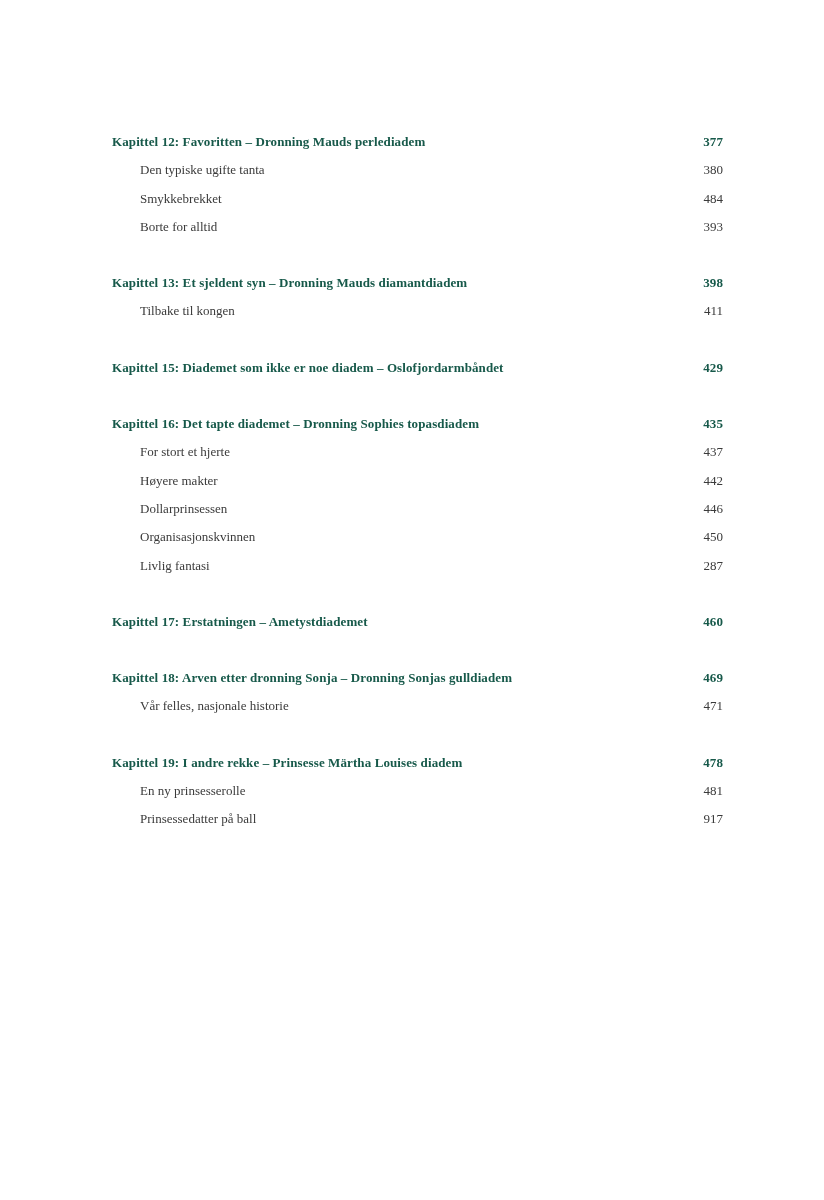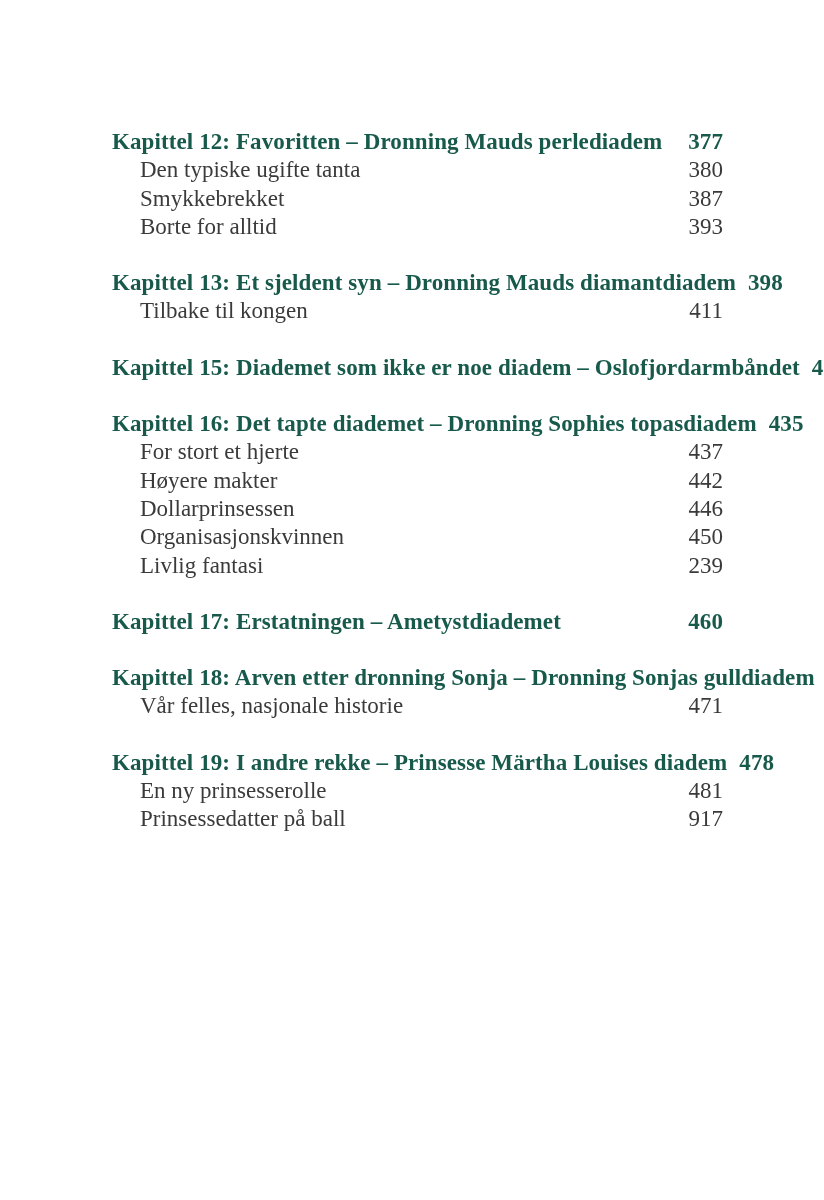--- a/index.html
+++ b/index.html
@@ -24,21 +24,21 @@
     padding: 128px 101px 0 112px;
   }
   .toc-block {
     margin-bottom: 28px;
   }
   .toc-row {
     display: flex;
     justify-content: space-between;
     align-items: flex-end;
     line-height: 28.3px;
-    font-size: 23px;
+    font-size: 13px;
   }
   .toc-row .t {
     white-space: nowrap;
     padding-right: 12px;
   }
   .toc-row .p {
     white-space: nowrap;
     text-align: right;
   }
   .chapter-row {
@@ -63,21 +63,21 @@
         <div class="toc-row chapter-row">
           <span class="t">Kapittel 12: Favoritten – Dronning Mauds perlediadem</span>
           <span class="p">377</span>
         </div>
         <div class="toc-row section-row">
           <span class="t">Den typiske ugifte tanta</span>
           <span class="p">380</span>
         </div>
         <div class="toc-row section-row">
           <span class="t">Smykkebrekket</span>
-          <span class="p">387</span>
+          <span class="p">484</span>
         </div>
         <div class="toc-row section-row">
           <span class="t">Borte for alltid</span>
           <span class="p">393</span>
         </div>
       </div>
       <div class="toc-block">
         <div class="toc-row chapter-row">
           <span class="t">Kapittel 13: Et sjeldent syn – Dronning Mauds diamantdiadem</span>
           <span class="p">398</span>
@@ -109,21 +109,21 @@
         <div class="toc-row section-row">
           <span class="t">Dollarprinsessen</span>
           <span class="p">446</span>
         </div>
         <div class="toc-row section-row">
           <span class="t">Organisasjonskvinnen</span>
           <span class="p">450</span>
         </div>
         <div class="toc-row section-row">
           <span class="t">Livlig fantasi</span>
-          <span class="p">239</span>
+          <span class="p">287</span>
         </div>
       </div>
       <div class="toc-block">
         <div class="toc-row chapter-row">
           <span class="t">Kapittel 17: Erstatningen – Ametystdiademet</span>
           <span class="p">460</span>
         </div>
       </div>
       <div class="toc-block">
         <div class="toc-row chapter-row">

